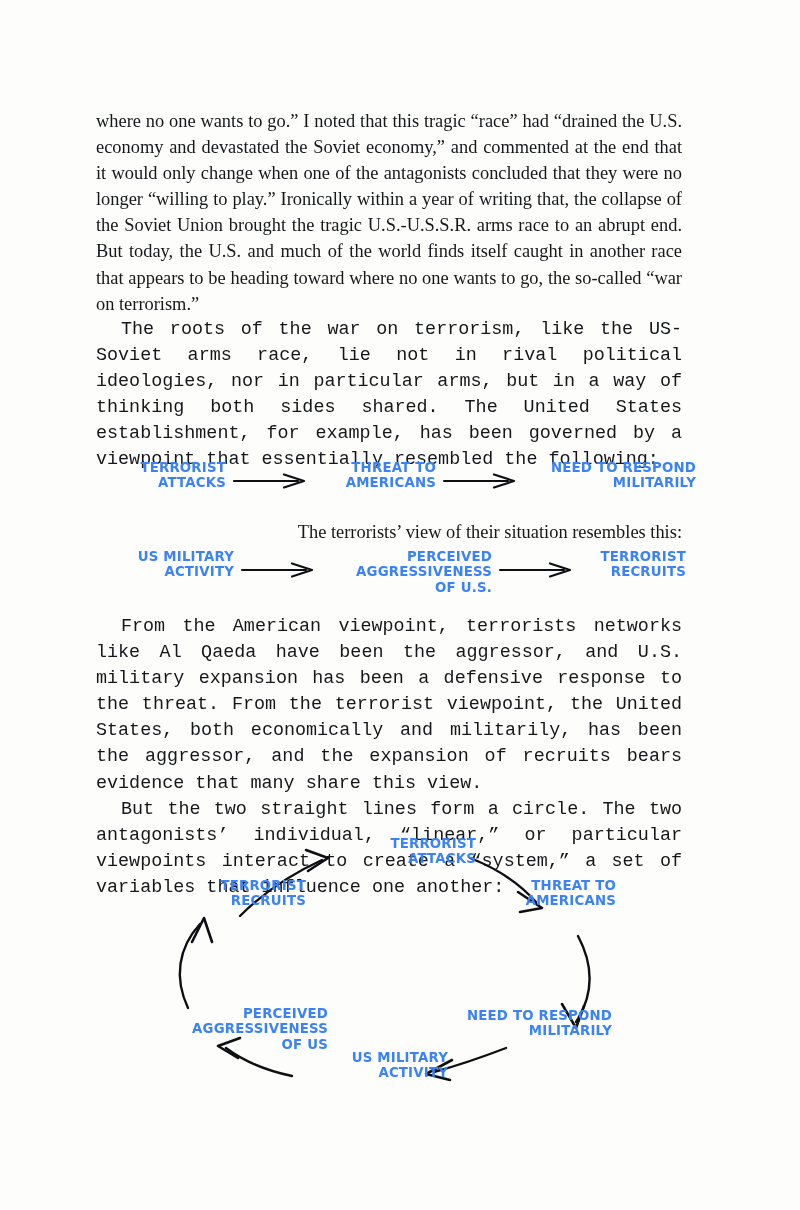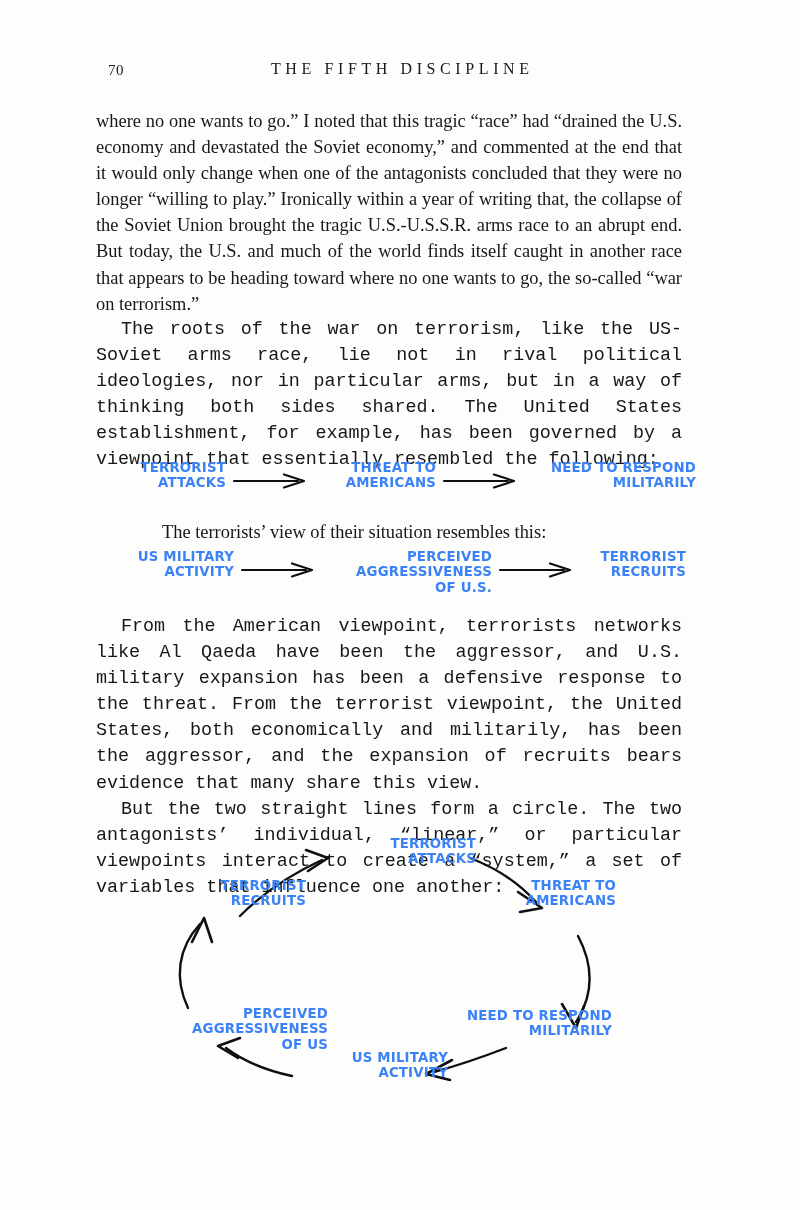--- a/index.html
+++ b/index.html
@@ -64,21 +64,21 @@
     line-height: 26.1px;
     text-align: justify;
     text-justify: inter-word;
     color: #15171b;
     hyphens: none;
   }
   p.indent { text-indent: 25px; font-family: Liberation Mono, monospace; }
   p.noindent { text-indent: 0; }
   p.lead {
     text-indent: 66px;
-    text-align: left;
+    text-align: right;
   }
 
   
   .hl {
     font-family: "DejaVu Sans", "Liberation Sans", sans-serif;
     font-weight: 700;
     font-size: 13.3px;
     line-height: 15.4px;
     letter-spacing: 0.2px;
     color: #3b82f6;
@@ -142,24 +142,20 @@
   .l-need     { left: 326px; top: 182px; width: 178px; }
   .l-usmil    { left: 190px; top: 224px; width: 150px; }
   .l-perceived{ left: 40px;  top: 180px; width: 180px; }
   .l-recruits { left: 48px;  top: 52px;  width: 150px; }
 </style>
 </head>
 <body>
 
 <div class="page">
 
-  <div class="runhead">
-    <div class="folio">70</div>
-    <div class="booktitle">THE FIFTH DISCIPLINE</div>
-  </div>
 
   <div class="column">
     <p class="body noindent">where no one wants to go.” I noted that this tragic “race” had “drained the U.S. economy and devastated the Soviet economy,” and commented at the end that it would only change when one of the antagonists concluded that they were no longer “willing to play.” Ironically within a year of writing that, the collapse of the Soviet Union brought the tragic U.S.-U.S.S.R. arms race to an abrupt end. But today, the U.S. and much of the world finds itself caught in another race that appears to be heading toward where no one wants to go, the so-called “war on terrorism.”</p>
     <p class="body indent">The roots of the war on terrorism, like the US-Soviet arms race, lie not in rival political ideologies, nor in particular arms, but in a way of thinking both sides shared. The United States establishment, for example, has been governed by a viewpoint that essentially resembled the following:</p>
   </div>
 
   <div class="chain" id="chain-1">
     <div class="node n1">
       <div class="hl">TERRORIST
 ATTACKS</div>

